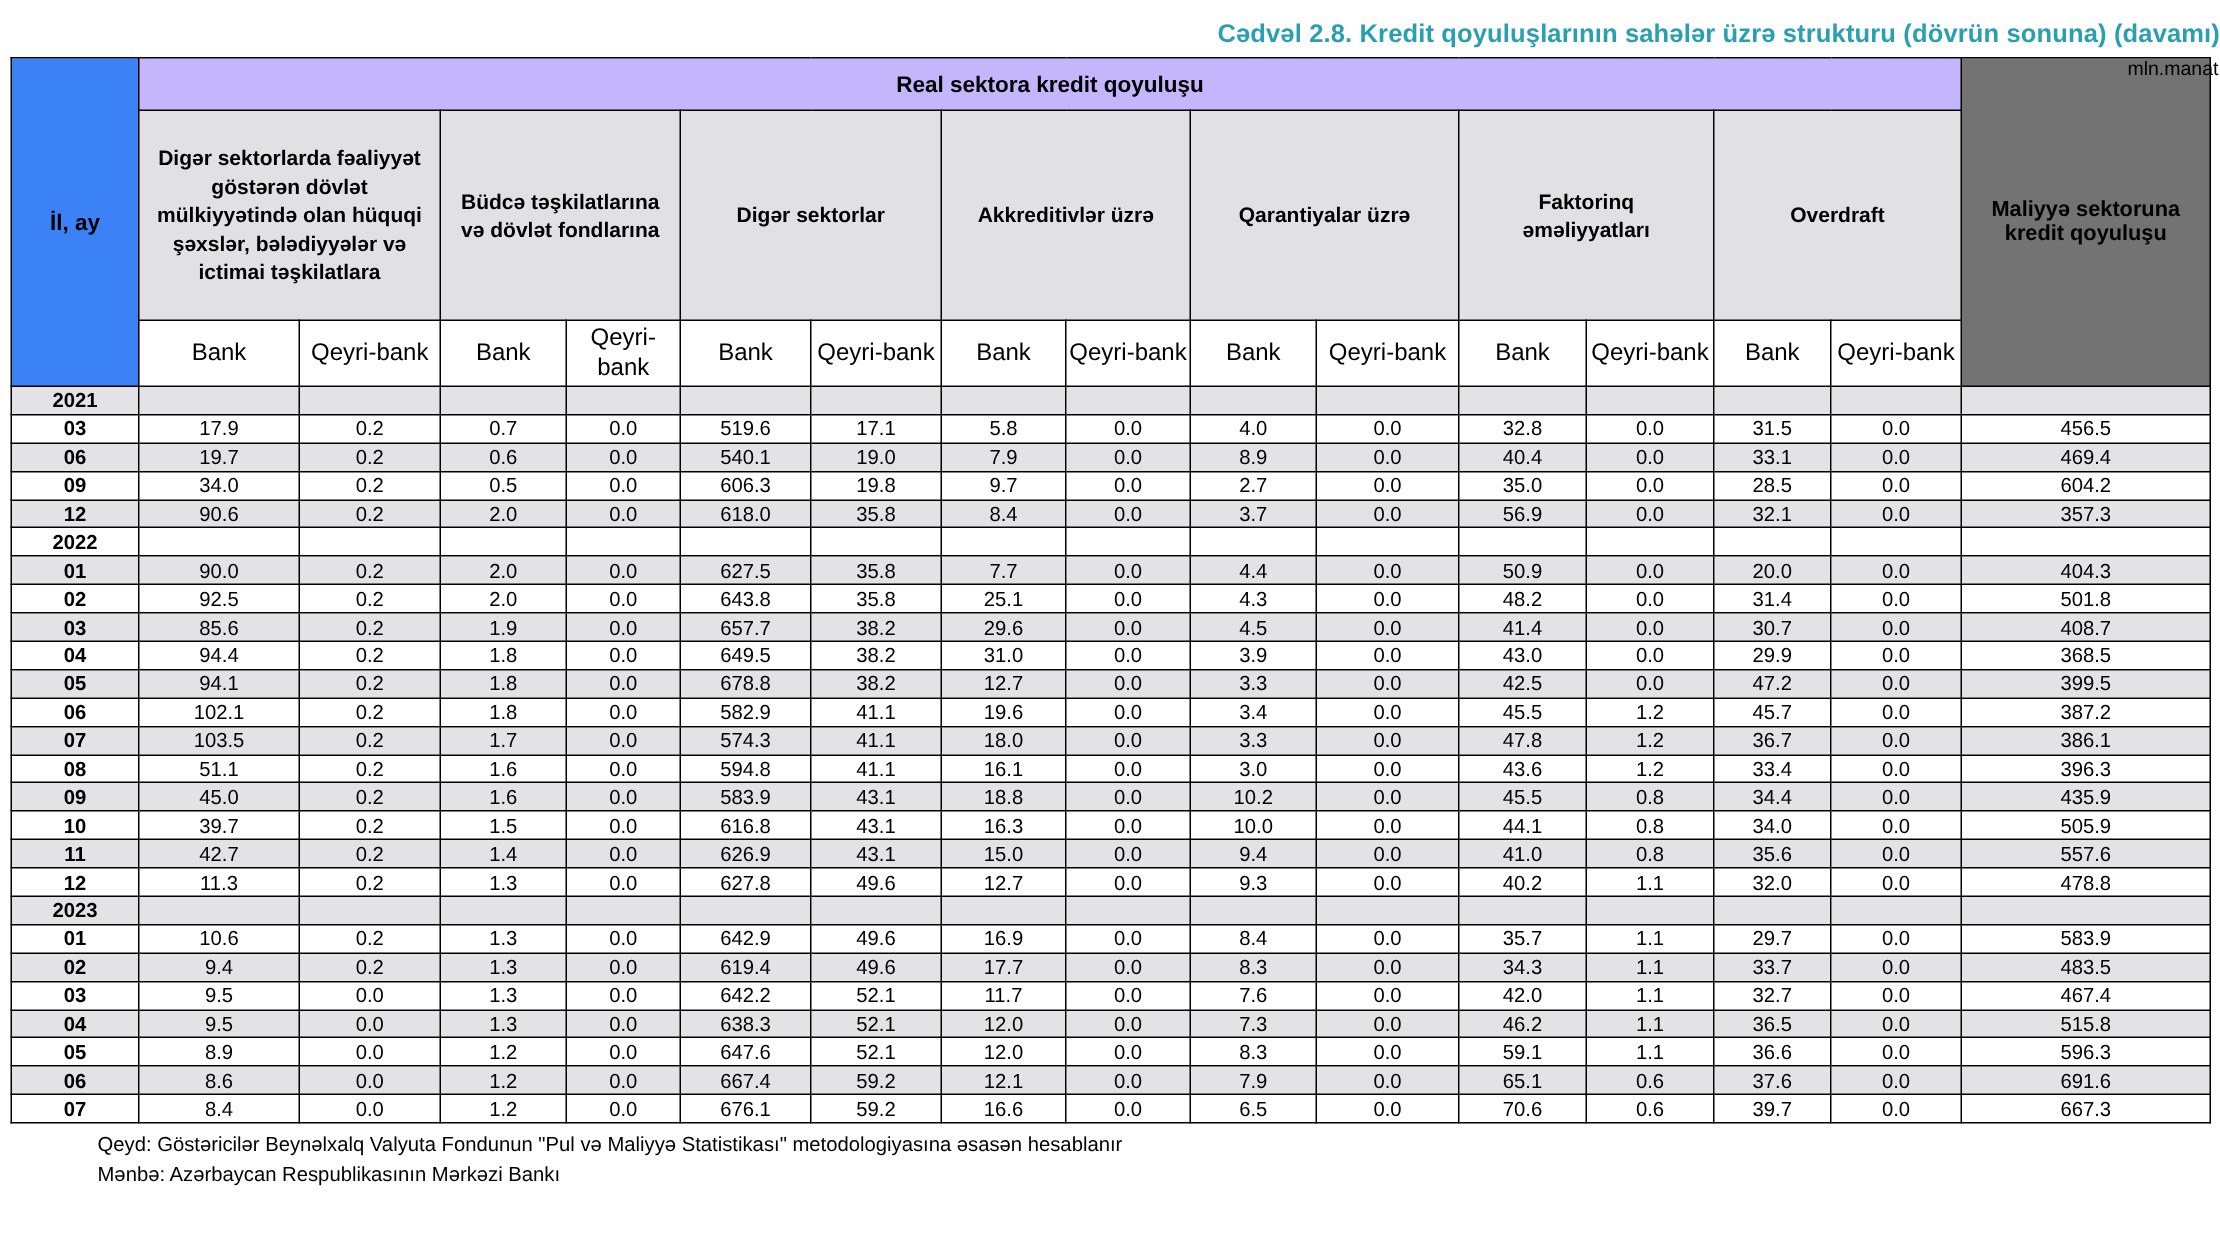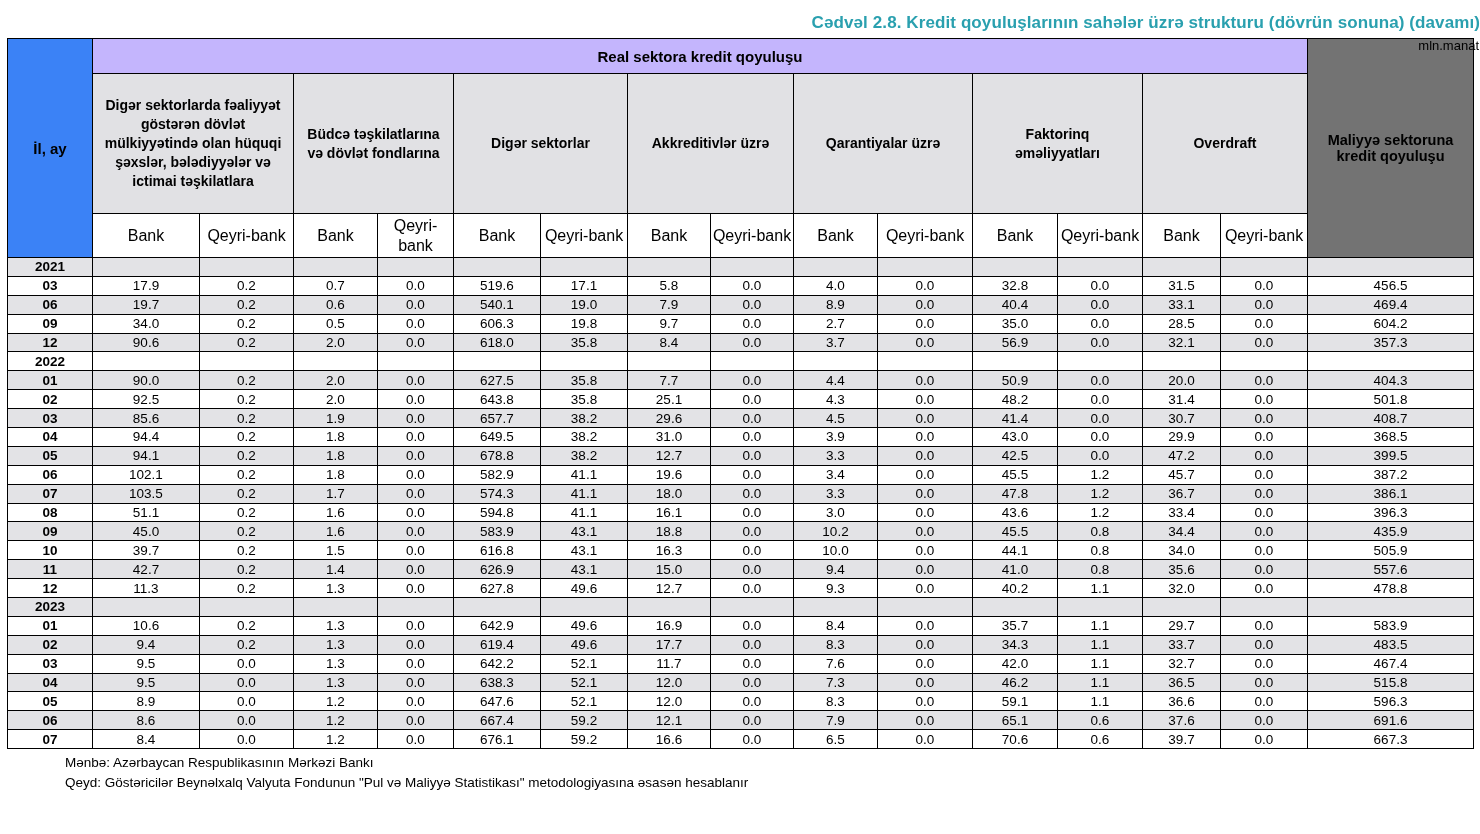--- a/index.html
+++ b/index.html
@@ -547,16 +547,16 @@
           <td>70.6</td>
           <td>0.6</td>
           <td>39.7</td>
           <td>0.0</td>
           <td>667.3</td>
         </tr>
       </tbody>
   </table>
 
   <div class="notes">
+    <div>Qeyd: Göstəricilər Beynəlxalq Valyuta Fondunun "Pul və Maliyyə Statistikası" metodologiyasına əsasən hesablanır</div>
     <div>Mənbə: Azərbaycan Respublikasının Mərkəzi Bankı</div>
-    <div>Qeyd: Göstəricilər Beynəlxalq Valyuta Fondunun "Pul və Maliyyə Statistikası" metodologiyasına əsasən hesablanır</div>
   </div>
 </div>
 
 </body></html>

